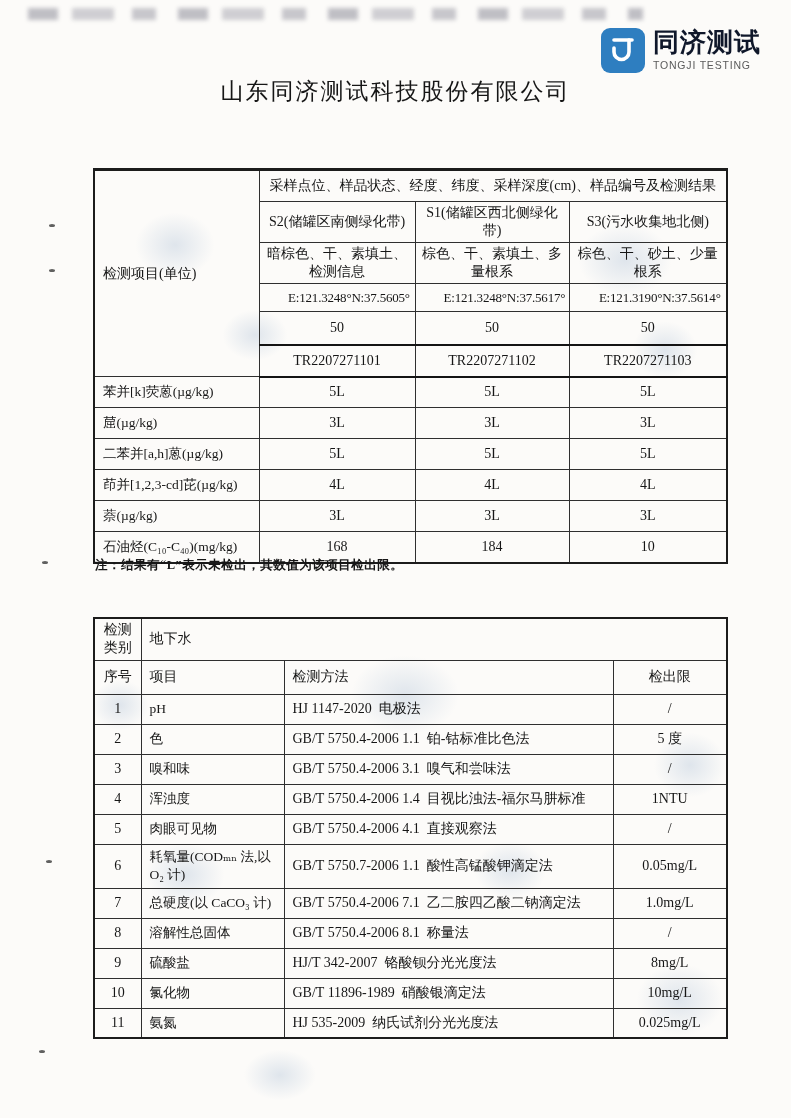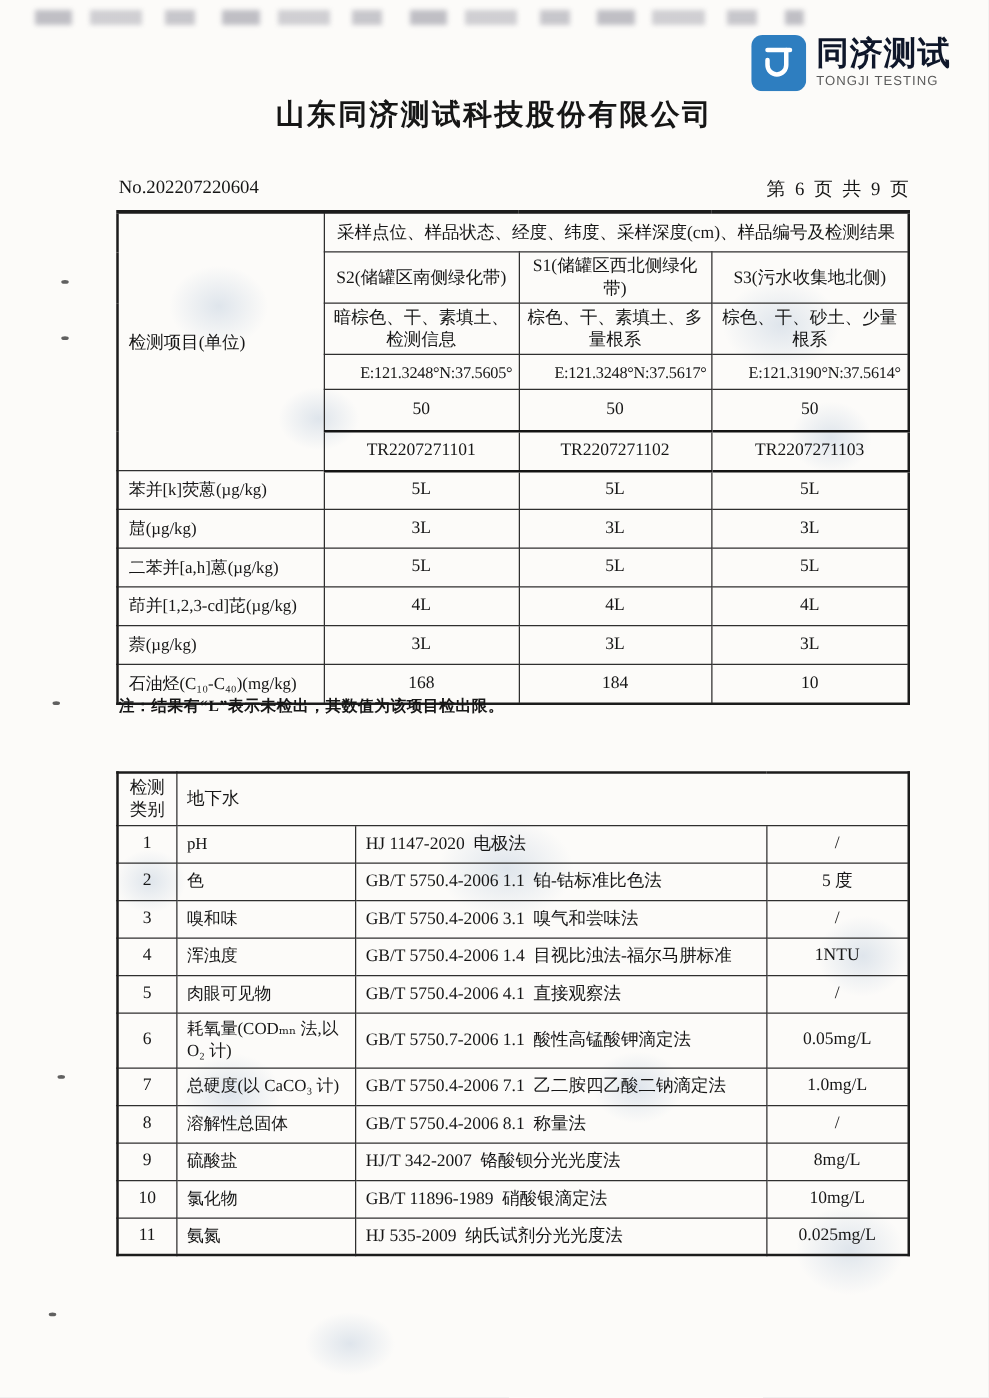--- a/index.html
+++ b/index.html
@@ -22,21 +22,21 @@
   .speck { position:absolute; width:6px; height:3px; background:#3a3a3a; border-radius:50%; opacity:.8; filter:blur(.4px); }
   .blob { position:absolute; border-radius:50%; pointer-events:none;
     background:radial-gradient(closest-side, rgba(155,178,205,.30), rgba(155,178,205,0) 72%); }
   
   .logo { position:absolute; top:28px; left:601px; display:flex; align-items:flex-start; gap:8px;
           font-family:"Liberation Sans","DejaVu Sans",sans-serif; }
   .logo-mark { width:44px; height:45px; flex:0 0 auto; }
   .logo-zh { font-size:26px; font-weight:700; color:#0f172a; letter-spacing:1px; line-height:1.1; }
   .logo-en { font-size:10.5px; color:#5a5a5a; letter-spacing:.8px; margin-top:2px; }
   .company { position:absolute; top:76px; left:0; width:100%; text-align:center;
-             font-size:23px; font-weight:700; letter-spacing:2px; }
+             font-size:23px; font-weight:400; letter-spacing:2px; }
   .report-title { position:absolute; top:104px; left:0; width:100%; text-align:center;
              font-size:25px; font-weight:700; letter-spacing:.45em; text-indent:.45em; }
   .meta { position:absolute; top:142px; left:95px; width:634px; display:flex;
           justify-content:space-between; font-size:15px; }
   .meta .pageinfo { letter-spacing:2px; }
   
   table { border-collapse:collapse; table-layout:fixed; background:transparent; }
   td { border:1.4px solid #2f2f2f; font-size:14px; text-align:center; vertical-align:middle;
        padding:2px 4px; overflow:hidden; }
   .t1 { position:absolute; top:168px; left:93px; width:633px; border:2px solid #1c1c1c; border-top-width:3px; }
@@ -80,24 +80,20 @@
       <path d="M13 12 H31" stroke="#ffffff" stroke-width="3.6" fill="none" stroke-linecap="round"></path>
       <path d="M28 12 V24 A7.5 7.5 0 0 1 13 24 V20" stroke="#ffffff" stroke-width="3.6" fill="none" stroke-linecap="round"></path>
     </svg>
     <div>
       <div class="logo-zh">同济测试</div>
       <div class="logo-en">TONGJI TESTING</div>
     </div>
   </div>
 
   <div class="company">山东同济测试科技股份有限公司</div>
-  <div class="meta">
-    <span>No.202207220604</span>
-    <span class="pageinfo">第 6 页 共 9 页</span>
-  </div>
 
   <table class="t1">
     <colgroup>
         <col style="width:165px">
         <col style="width:156px">
         <col style="width:154px">
         <col style="width:158px">
       </colgroup>
     <tbody>
         <tr style="height:32px">
@@ -175,20 +171,26 @@
         <col style="width:47px">
         <col style="width:143px">
         <col style="width:329px">
         <col style="width:114px">
       </colgroup>
     <tbody>
         <tr style="height:42px">
       <td>检测类别</td>
       <td colspan="3" class="left">地下水</td>
     </tr>
+    <tr style="height:34px">
+      <td>序号</td>
+      <td class="left">项目</td>
+      <td class="left">检测方法</td>
+      <td>检出限</td>
+    </tr>
     <tr style="height:30px">
       <td>1</td>
       <td class="pitem">pH</td>
       <td class="method">HJ 1147-2020  电极法</td>
       <td>/</td>
     </tr>
     <tr style="height:30px">
       <td>2</td>
       <td class="pitem">色</td>
       <td class="method">GB/T 5750.4-2006 1.1  铂-钴标准比色法</td>

